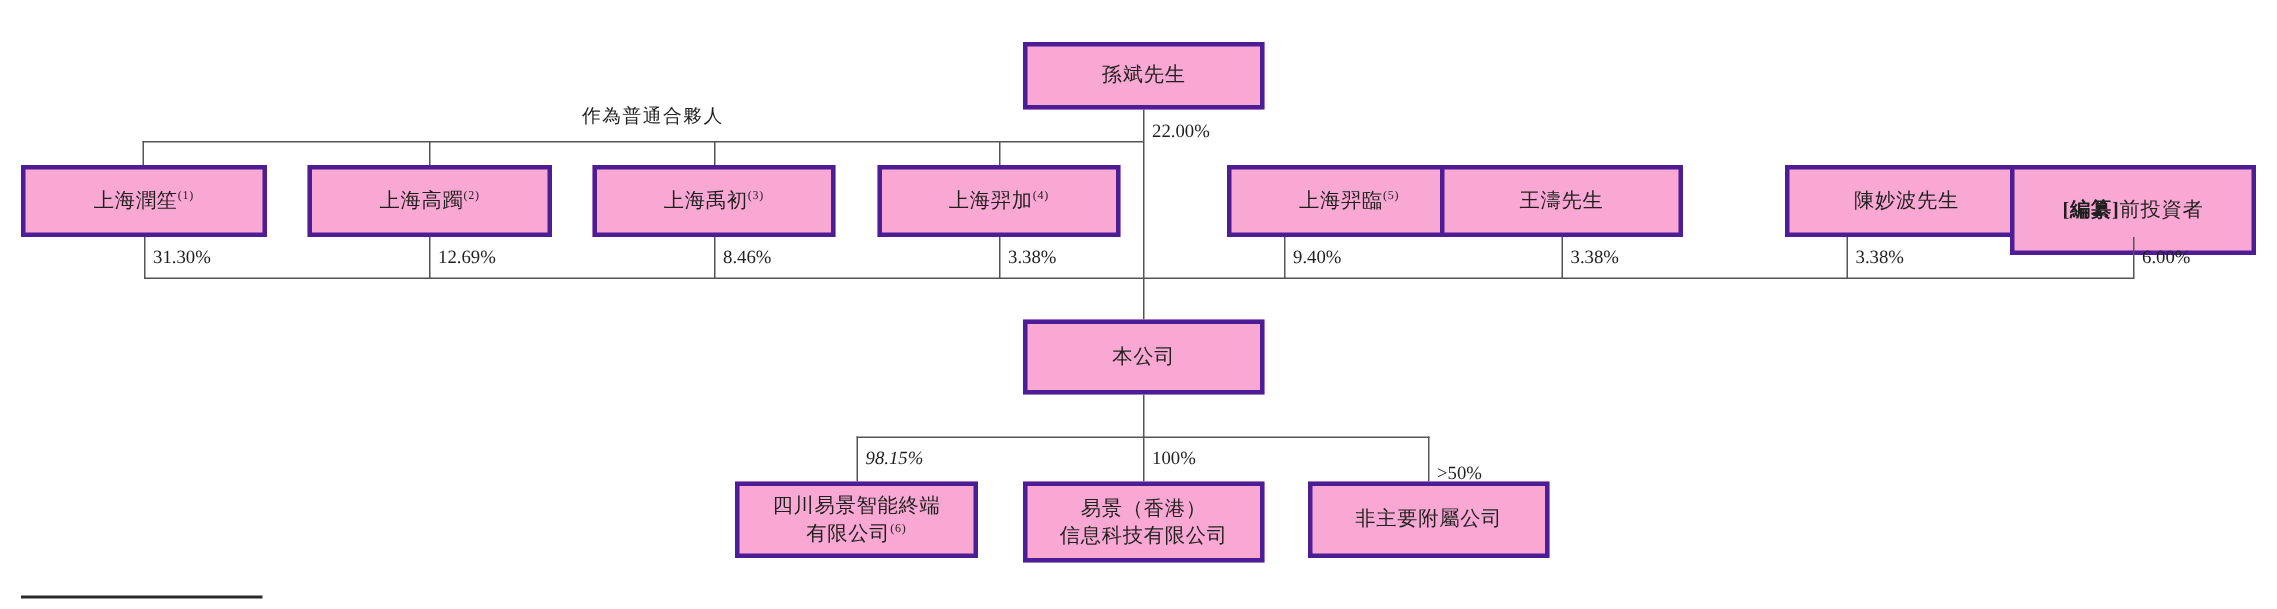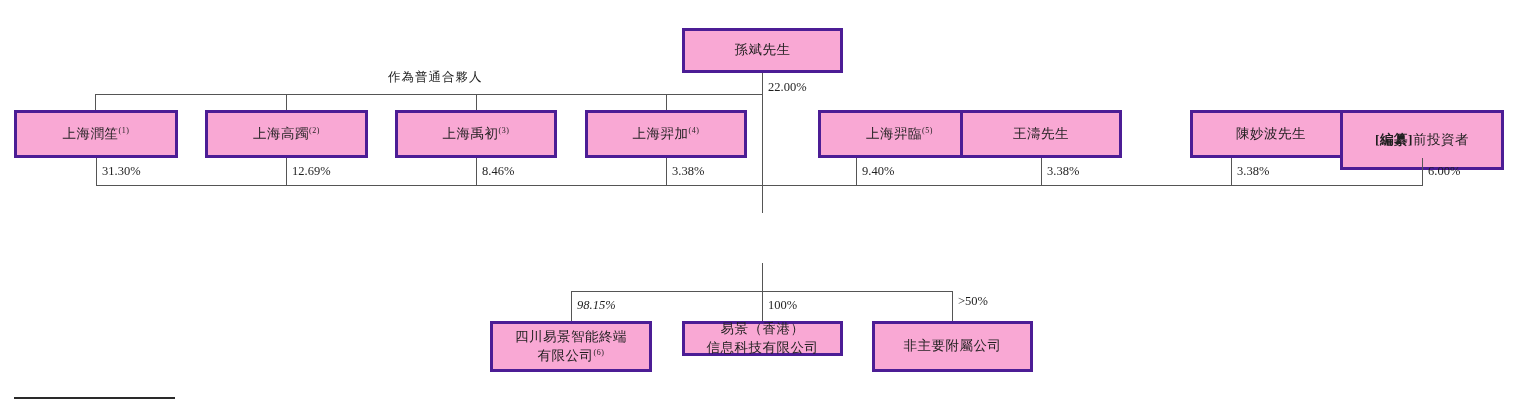--- a/index.html
+++ b/index.html
@@ -78,36 +78,39 @@
   <div class="pct" style="left:292px;  top:164px;">12.69%</div>
   <div class="pct" style="left:482px;  top:164px;">8.46%</div>
   <div class="pct" style="left:672px;  top:164px;">3.38%</div>
   <div class="pct" style="left:862px;  top:164px;">9.40%</div>
   <div class="pct" style="left:1047px; top:164px;">3.38%</div>
   <div class="pct" style="left:1237px; top:164px;">3.38%</div>
   <div class="pct" style="left:1428px; top:164px;">6.00%</div>
 
   <div class="hline" style="left:96px; top:185px; width:1326px;"></div>
 
+  <div class="box" style="left:682px; top:213px; width:161px; height:50px;">
+    <span>本公司</span>
+  </div>
 
   <div class="vline" style="left:762px; top:263px; height:29px;"></div>
   <div class="hline" style="left:571px; top:291px; width:382px;"></div>
   <div class="vline" style="left:571px; top:291px; height:30px;"></div>
   <div class="vline" style="left:762px; top:291px; height:30px;"></div>
   <div class="vline" style="left:952px; top:291px; height:30px;"></div>
 
   <div class="pct" style="left:577px; top:298px;font-style:italic;">98.15%</div>
   <div class="pct" style="left:768px; top:298px;">100%</div>
-  <div class="pct" style="left:958px; top:294px;">&gt;50%</div>
+  <div class="pct" style="left:958px; top:308px;">&gt;50%</div>
 
   <div class="box" style="left:490px; top:321px; width:162px; height:51px;">
     <span>四川易景智能終端</span>
     <span><span>有限公司</span><sup>(6)</sup></span>
   </div>
-  <div class="box" style="left:682px; top:321px; width:161px; height:35px;">
+  <div class="box" style="left:682px; top:321px; width:161px; height:54px;">
     <span>易景（香港）</span>
     <span>信息科技有限公司</span>
   </div>
   <div class="box" style="left:872px; top:321px; width:161px; height:51px;">
     <span>非主要附屬公司</span>
   </div>
 
   <div class="footnote-rule" style="left:14px; top:397px; width:161px;"></div>
 
 </div>

